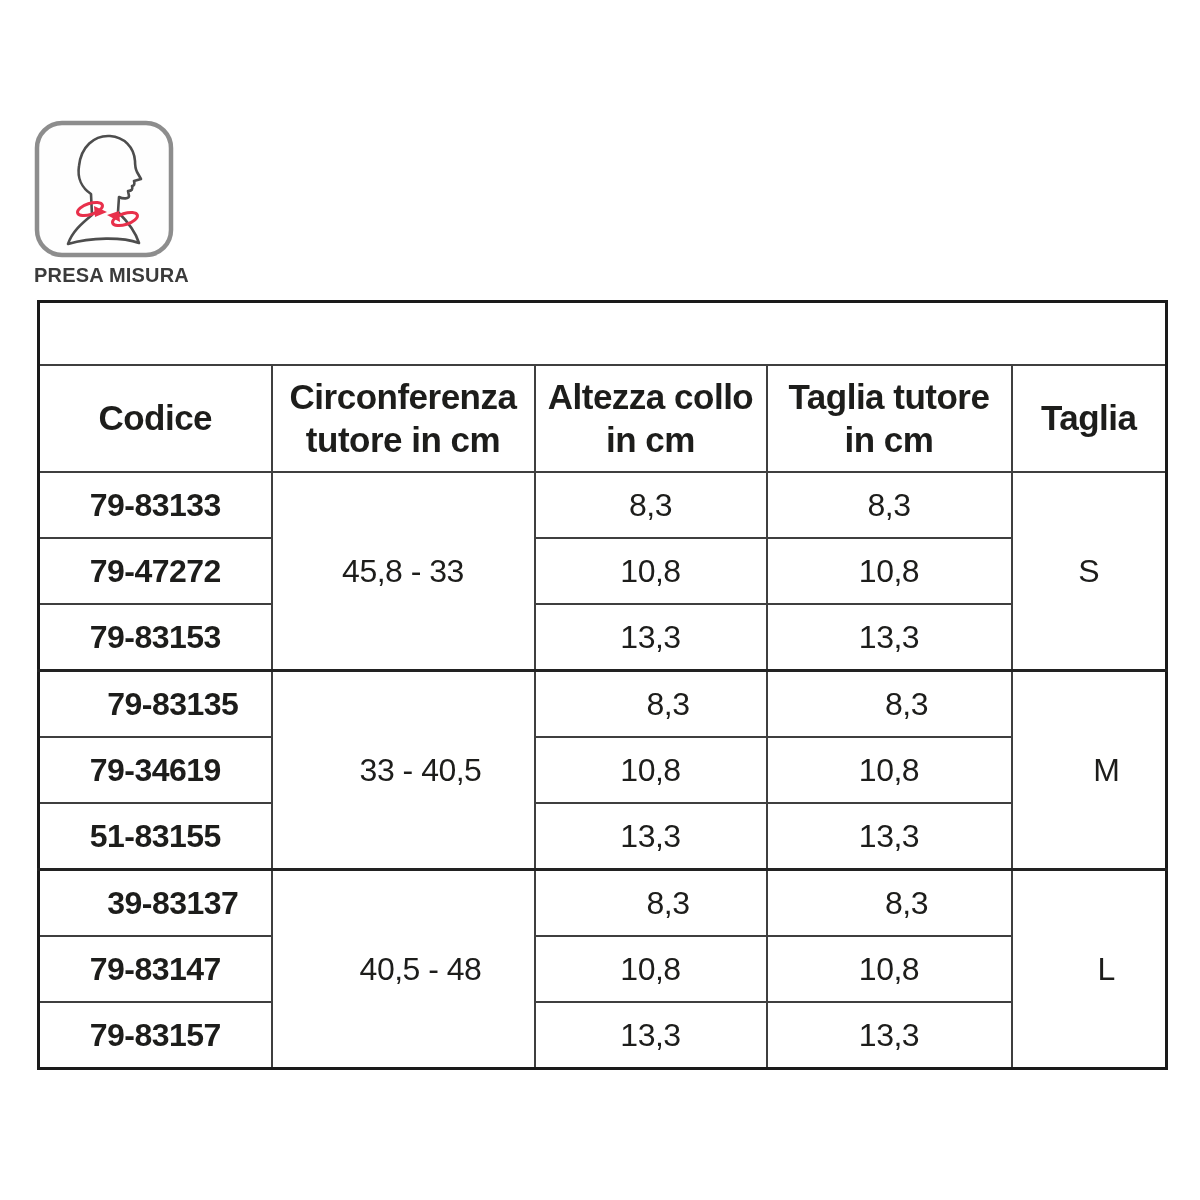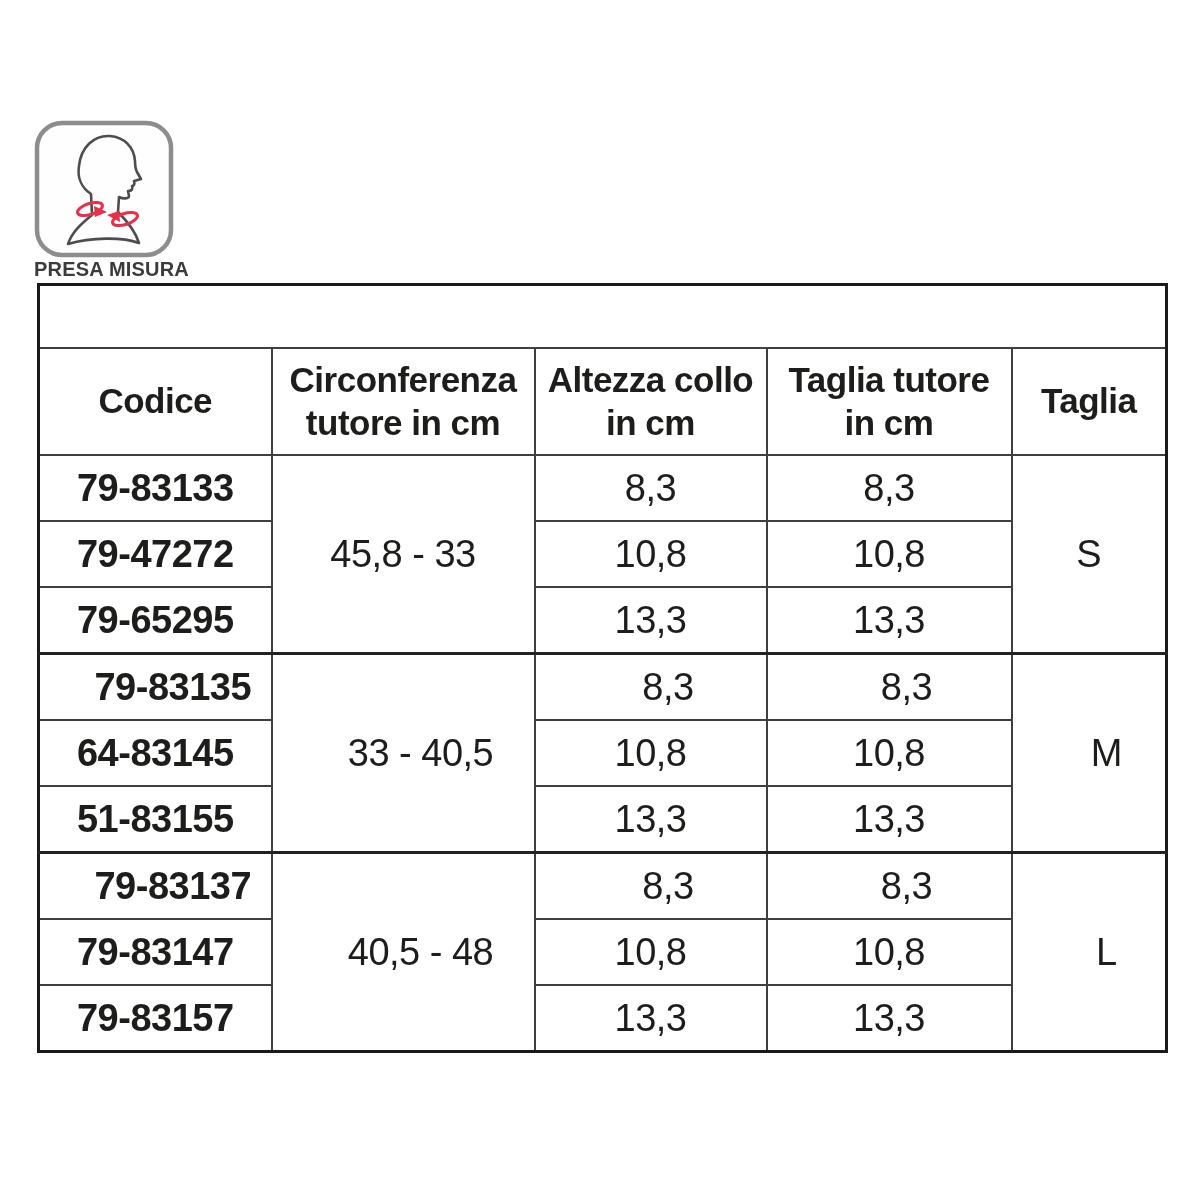--- a/index.html
+++ b/index.html
@@ -8,32 +8,33 @@
     background:#ffffff;
     font-family:"Liberation Sans", sans-serif;
     color:#1d1d1b;
     position:relative;
     overflow:hidden;
   }
   
   .measure-block{position:absolute;left:34px;top:120px;width:140px;}
   .measure-box{display:block;}
   .measure-label{
+    margin-top:6px;
     width:140px;
     text-align:center;
     font-size:20px;
     font-weight:700;
     letter-spacing:0.2px;
     color:#3b3b3b;
     white-space:nowrap;
   }
   
   table.size-table{
     position:absolute;
-    left:37px;top:283px;
+    left:37px;top:300px;
     width:1128px;
     border-collapse:collapse;
     table-layout:fixed;
     border:3px solid #1a1a1a;
   }
   table.size-table th,
   table.size-table td{
     border:2px solid #3f3f3f;
     text-align:center;
     vertical-align:middle;
@@ -52,21 +53,21 @@
   tr.head-row th{
     height:105px;
     font-size:35px;
     font-weight:700;
     line-height:1.22;
     letter-spacing:-0.5px;
     color:#1d1d1b;
   }
   td{
     height:64px;
-    font-size:38px;
+    font-size:32px;
     font-weight:400;
     letter-spacing:-0.5px;
   }
   td.code-cell{font-weight:700;}
   tr.group-start > td{border-top:3px solid #222222;padding-left:35px;}
   .hline{display:block;}
 </style>
 </head>
 <body>
 
@@ -144,45 +145,45 @@
       <td>8,3</td>
       <td>8,3</td>
       <td rowspan="3">S</td>
     </tr>
     <tr>
       <td class="code-cell">79-47272</td>
       <td>10,8</td>
       <td>10,8</td>
     </tr>
     <tr>
-      <td class="code-cell">79-65295</td>
+      <td class="code-cell">79-83153</td>
       <td>13,3</td>
       <td>13,3</td>
     </tr>
 
     <tr class="group-start">
       <td class="code-cell">79-83135</td>
       <td rowspan="3">33 - 40,5</td>
       <td>8,3</td>
       <td>8,3</td>
       <td rowspan="3">M</td>
     </tr>
     <tr>
-      <td class="code-cell">64-83145</td>
+      <td class="code-cell">79-34619</td>
       <td>10,8</td>
       <td>10,8</td>
     </tr>
     <tr>
       <td class="code-cell">51-83155</td>
       <td>13,3</td>
       <td>13,3</td>
     </tr>
 
     <tr class="group-start">
-      <td class="code-cell">79-83137</td>
+      <td class="code-cell">39-83137</td>
       <td rowspan="3">40,5 - 48</td>
       <td>8,3</td>
       <td>8,3</td>
       <td rowspan="3">L</td>
     </tr>
     <tr>
       <td class="code-cell">79-83147</td>
       <td>10,8</td>
       <td>10,8</td>
     </tr>

